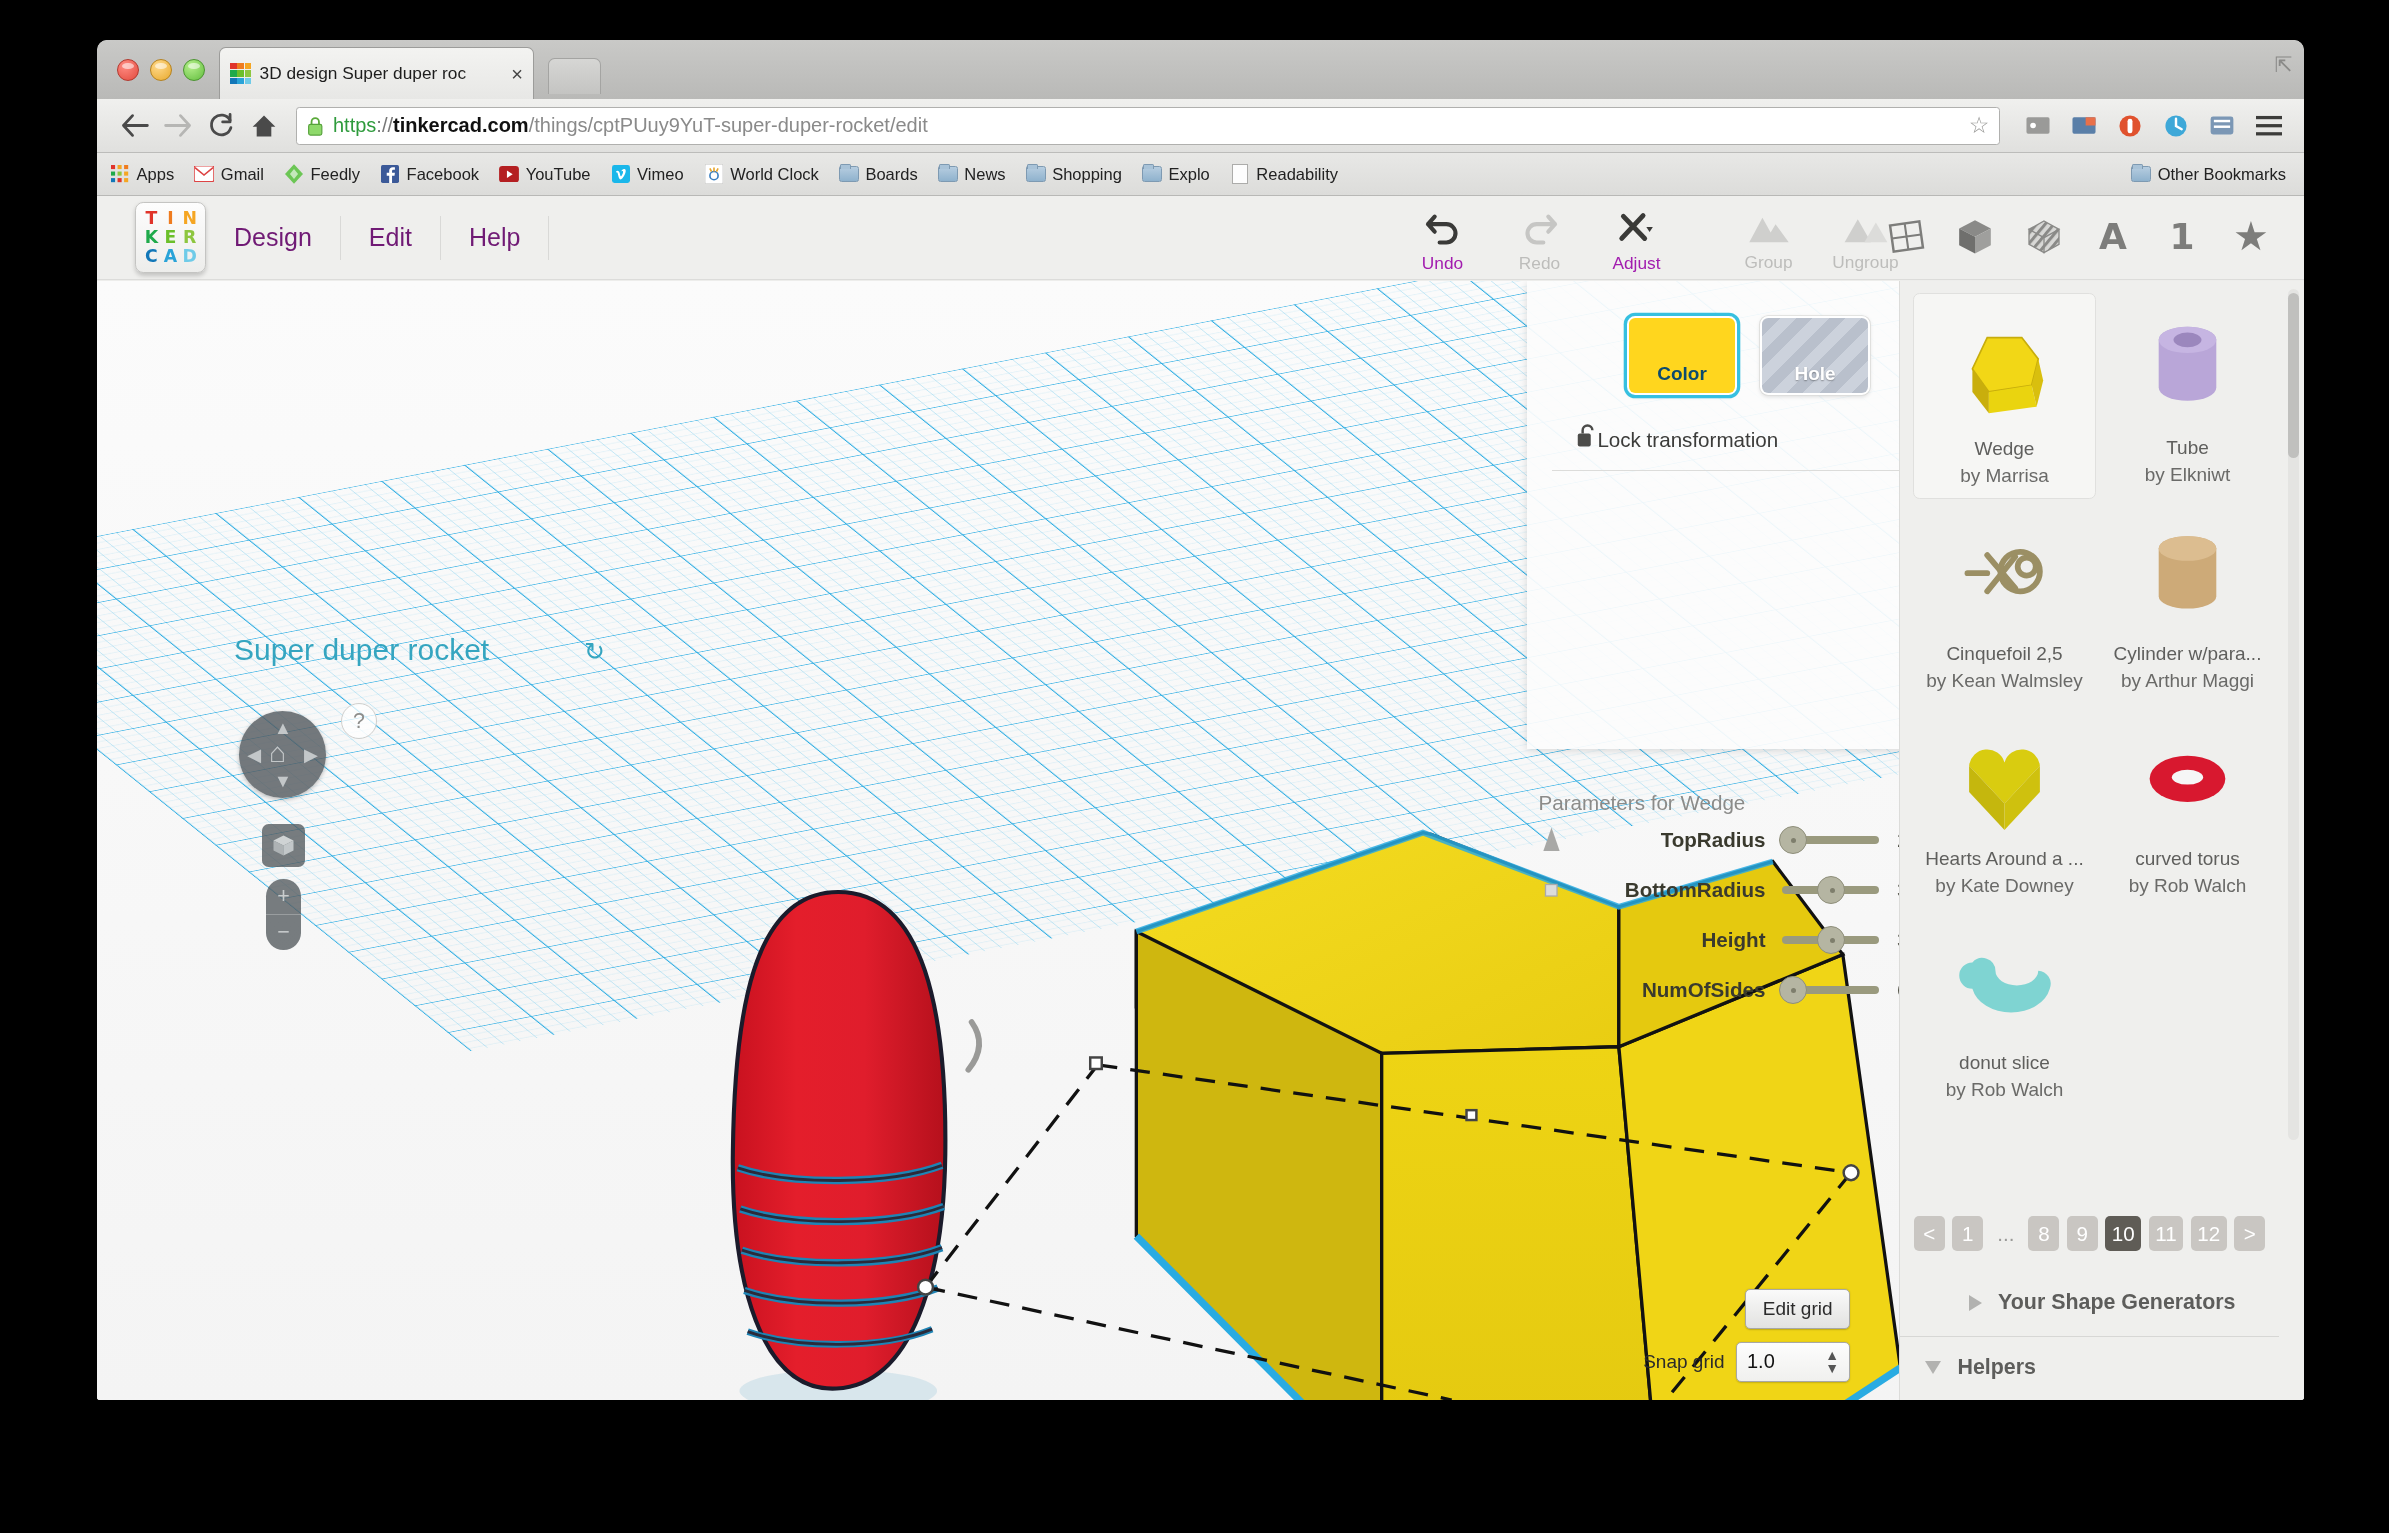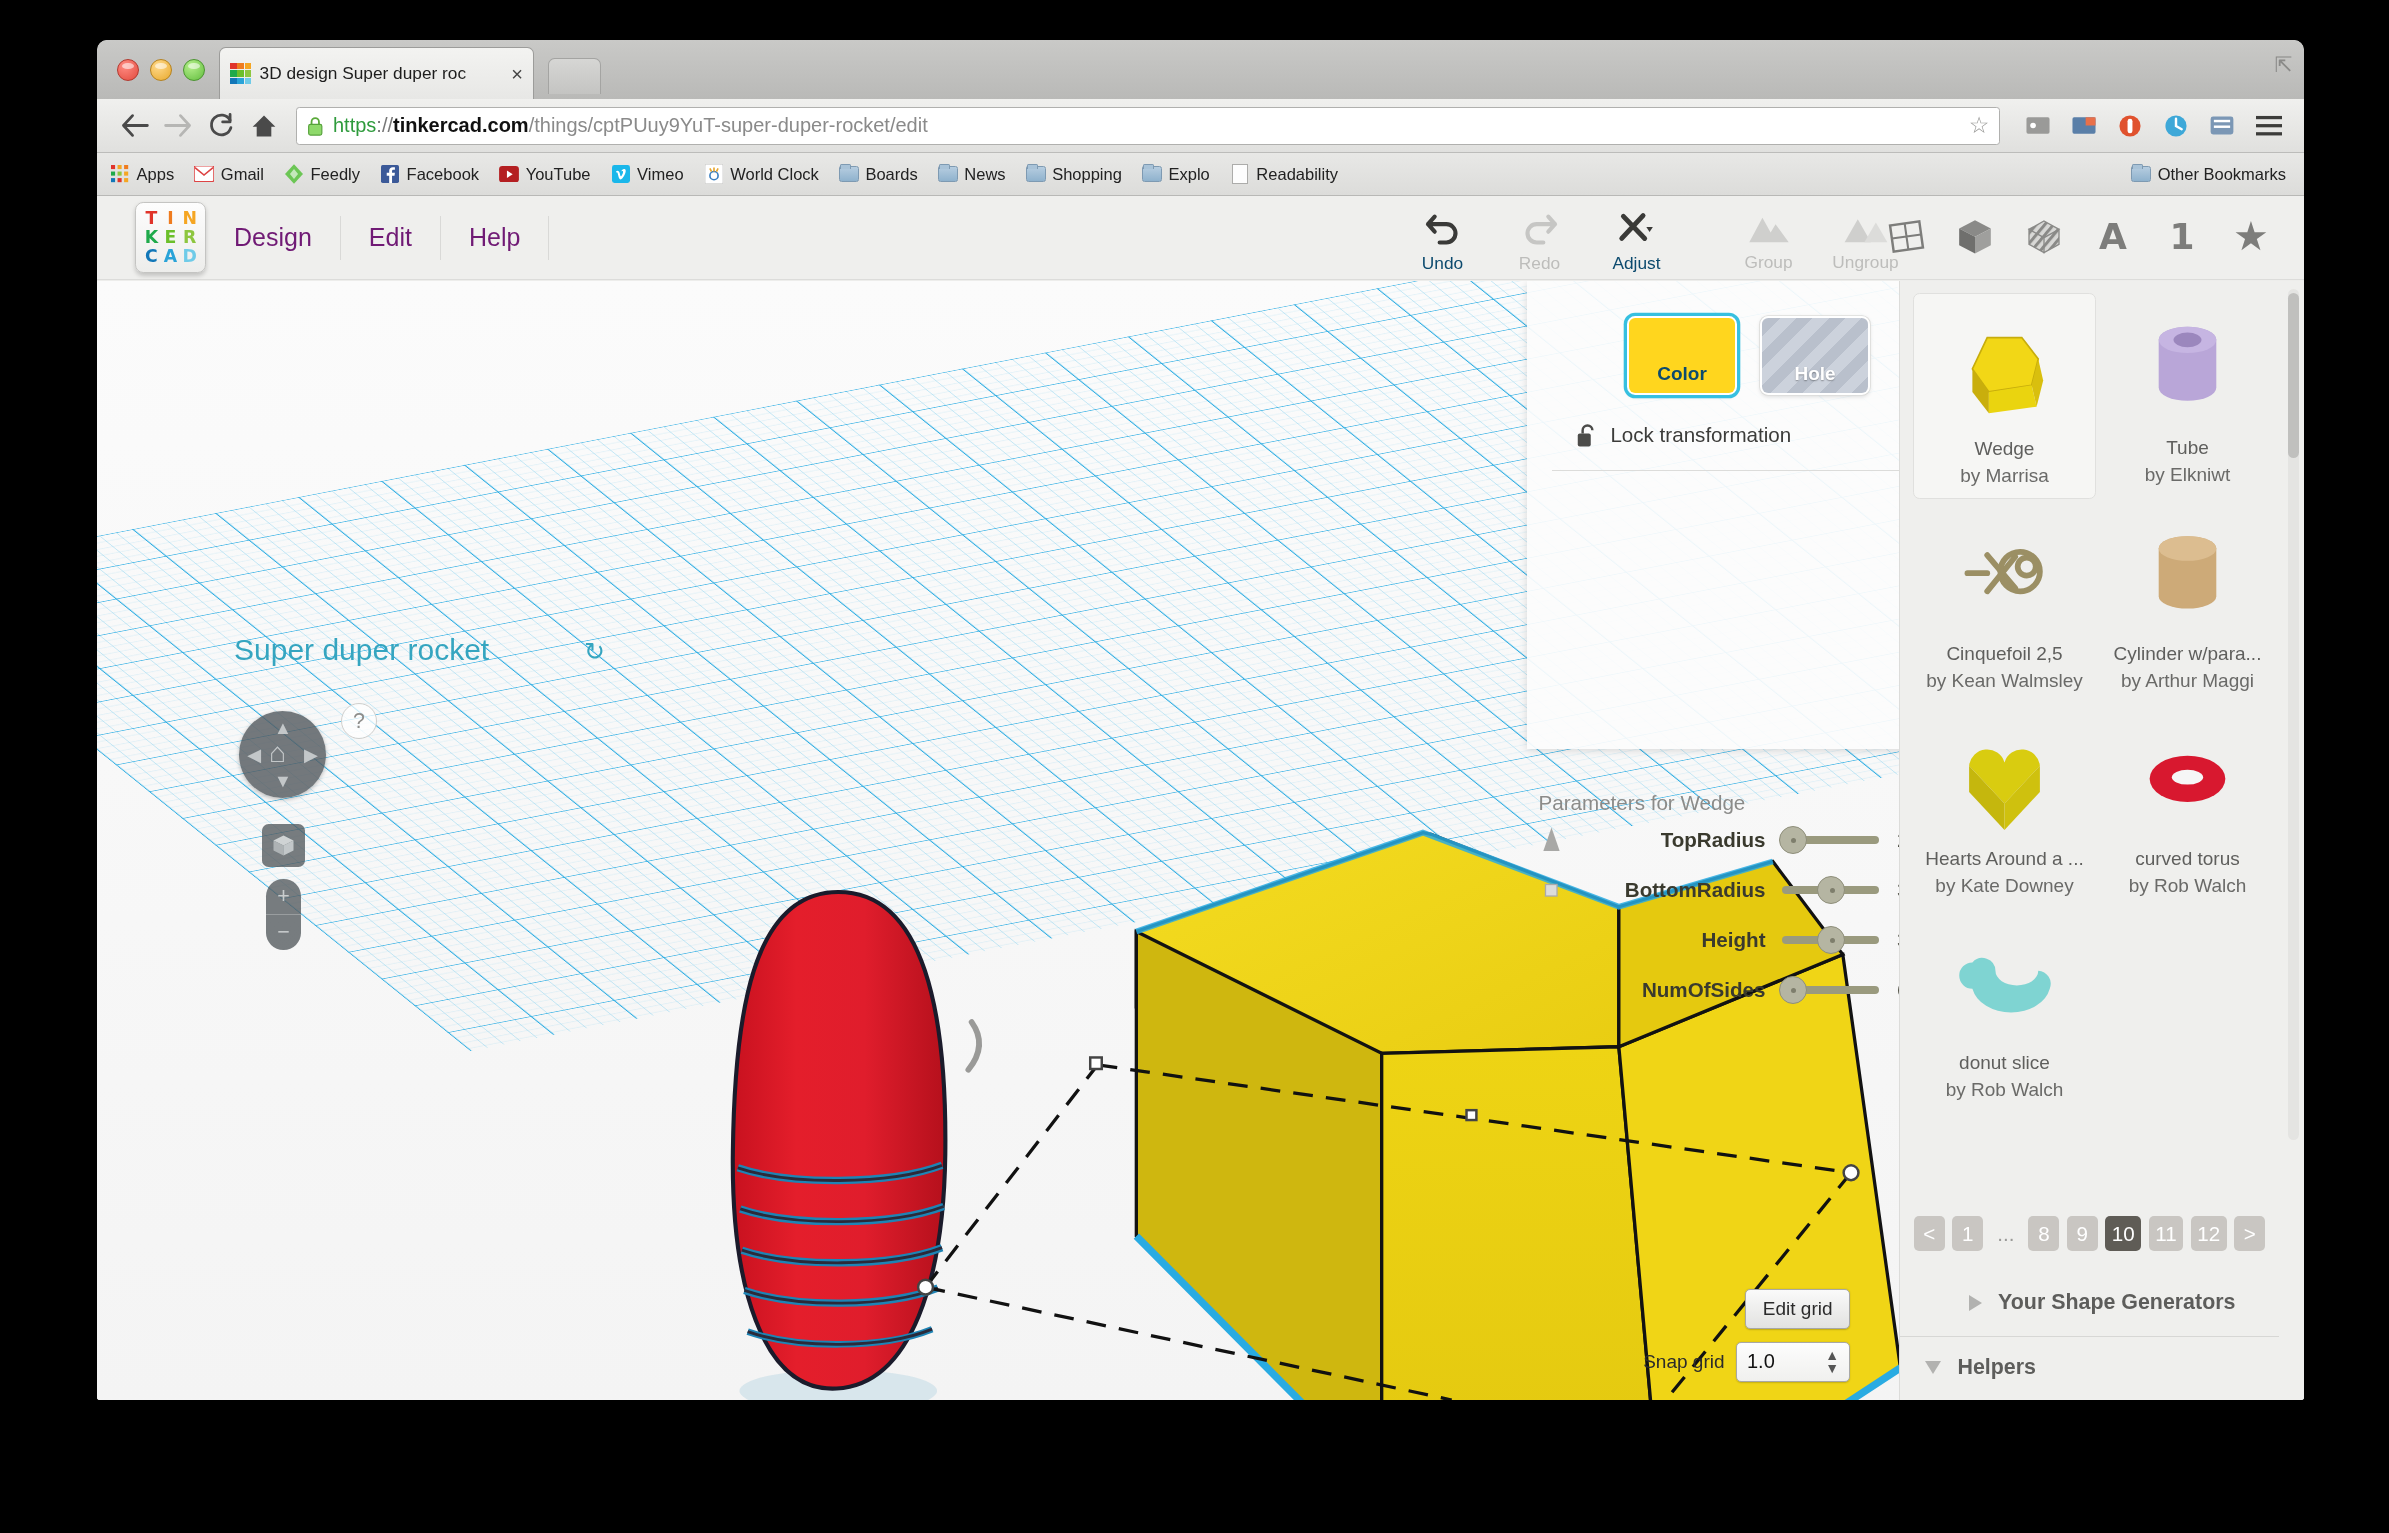--- a/index.html
+++ b/index.html
@@ -117,21 +117,21 @@
     box-shadow: 0 2.5px 4.1px rgba(0,0,0,.18);
     display: grid; grid-template-columns: repeat(3, 1fr); grid-template-rows: repeat(3, 1fr);
     place-items: center; padding: 5.8px;
   }
   #logo span { font-size: 17.3px; font-weight: bold; font-family: "DejaVu Sans", sans-serif; line-height: 1; }
   .menuitem { font-size: 25px; color: #701a75; padding: 0 28px; height: 44px;
     display:flex; align-items:center; border-right: 0.8px solid #d9d9d7; }
   .menuitem:first-of-type { margin-left: 28px; }
   .toolbtn { width: 97px; display:flex; flex-direction:column; align-items:center;
     justify-content:center; gap: 5px; }
-  .toolbtn .tlabel { font-size: 17.3px; color: #0c4a6e; }
+  .toolbtn .tlabel { font-size: 17.3px; color: #a21caf; }
   .toolbtn.disabled .tlabel { color: #bdbdbb; }
   #tools-center { position:absolute; left: 1297px; top: 13px; display:flex; }
   #tools-right { position:absolute; right: 31px; top: 18px; display:flex; align-items:center; gap: 25px; }
   .ricon { width: 44px; height: 44px; display:flex; align-items:center; justify-content:center;
      color: #7d7d7b; }
 
   
   #canvas {
     position: absolute; left: 0; top: 85px;
     width: 1802px; height: 1119px;
@@ -192,21 +192,21 @@
     border: 2.5px solid #fff; box-shadow: 0 0 0 0.8px #dcdcda, 0 1.6px 4.1px rgba(0,0,0,.12);
     display:flex; align-items:flex-end; justify-content:center; padding-bottom: 8.2px;
     position: relative; overflow:hidden; }
   .swatch .slabel { font-size: 19px; font-weight: bold; position: relative; z-index: 2; }
   #sw-color { box-shadow: 0 0 0 3.3px #37c0e0, 0 1.6px 4.1px rgba(0,0,0,.12); }
   #sw-color .fill { position:absolute; inset: 0; background: #ffd61e; }
   #sw-color .slabel { color: #0c4a6e; margin-top: 35px; }
   #sw-hole .fill { position:absolute; inset:0;
     background: repeating-linear-gradient(-45deg, #b9c0cc 0 11.5px, #ccd2dc 11.5px 23px); }
   #sw-hole .slabel { color: #fff; text-shadow: 0 0.8px 1.6px rgba(0,0,0,.35); }
-  #insp-lock { display:flex; align-items:flex-start; gap: 13px; margin: 28px 0 0 49px; }
+  #insp-lock { display:flex; align-items:flex-end; margin: 28px 0 0 49px; }
   #insp-lock .ltext { font-size: 20.6px; color: #3c3c3a; }
   #insp-divider { margin: 18px 25px 0; border-top: 0.8px solid #dcdcda; }
 
   #params { position:absolute; left: 1430px; top: 510px; width: 443px; z-index: 5; }
   #params-title { font-size: 20.6px; color: #8b8b89; padding-left: 11.5px; }
   .prow { display:flex; align-items:center; height: 50px; }
   .prow .plabel { flex: 1; text-align: right; font-size: 20.6px; font-weight: bold;
     color: #3a3a2e; padding-right: 16.5px; }
   .prow .pslider { position:relative; width: 97px; height: 8.2px; flex:none;
     background: #9a9a7e; border-radius: 4.1px; }

